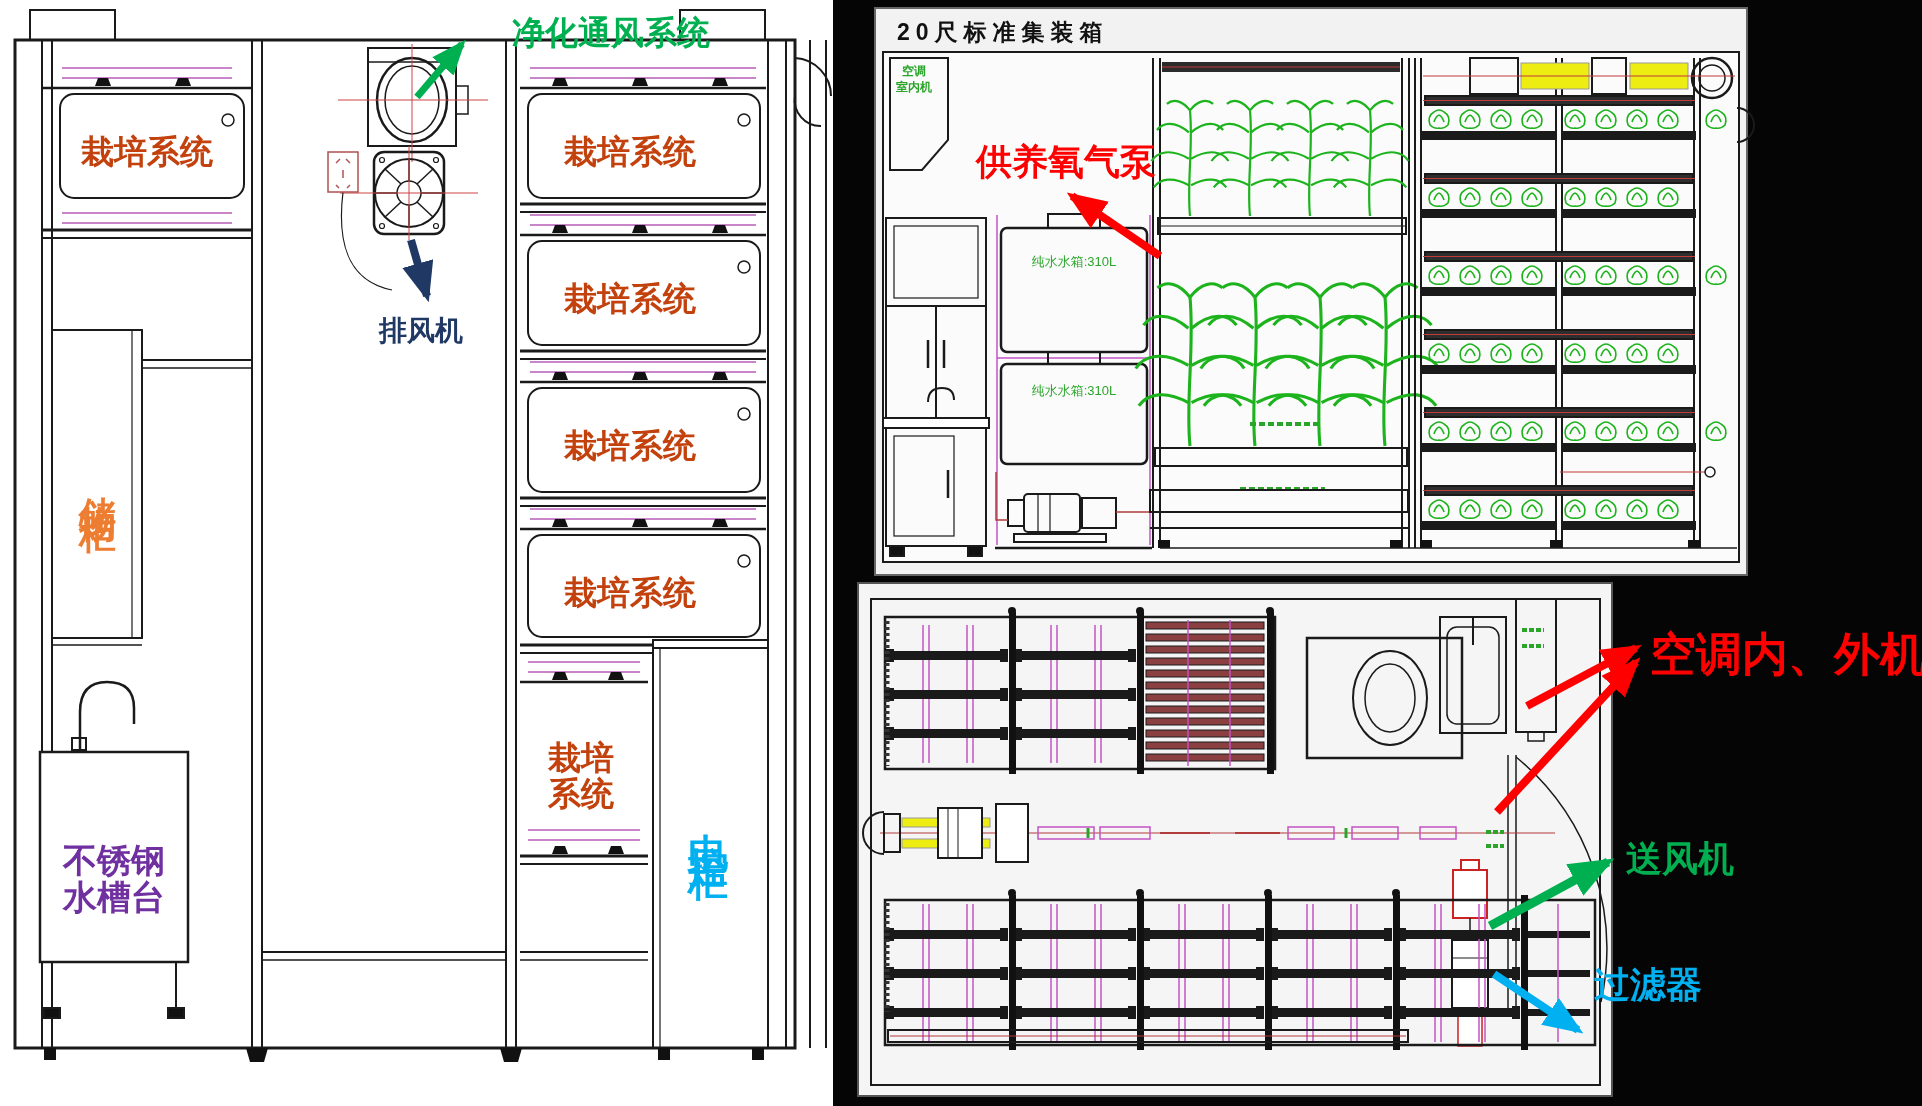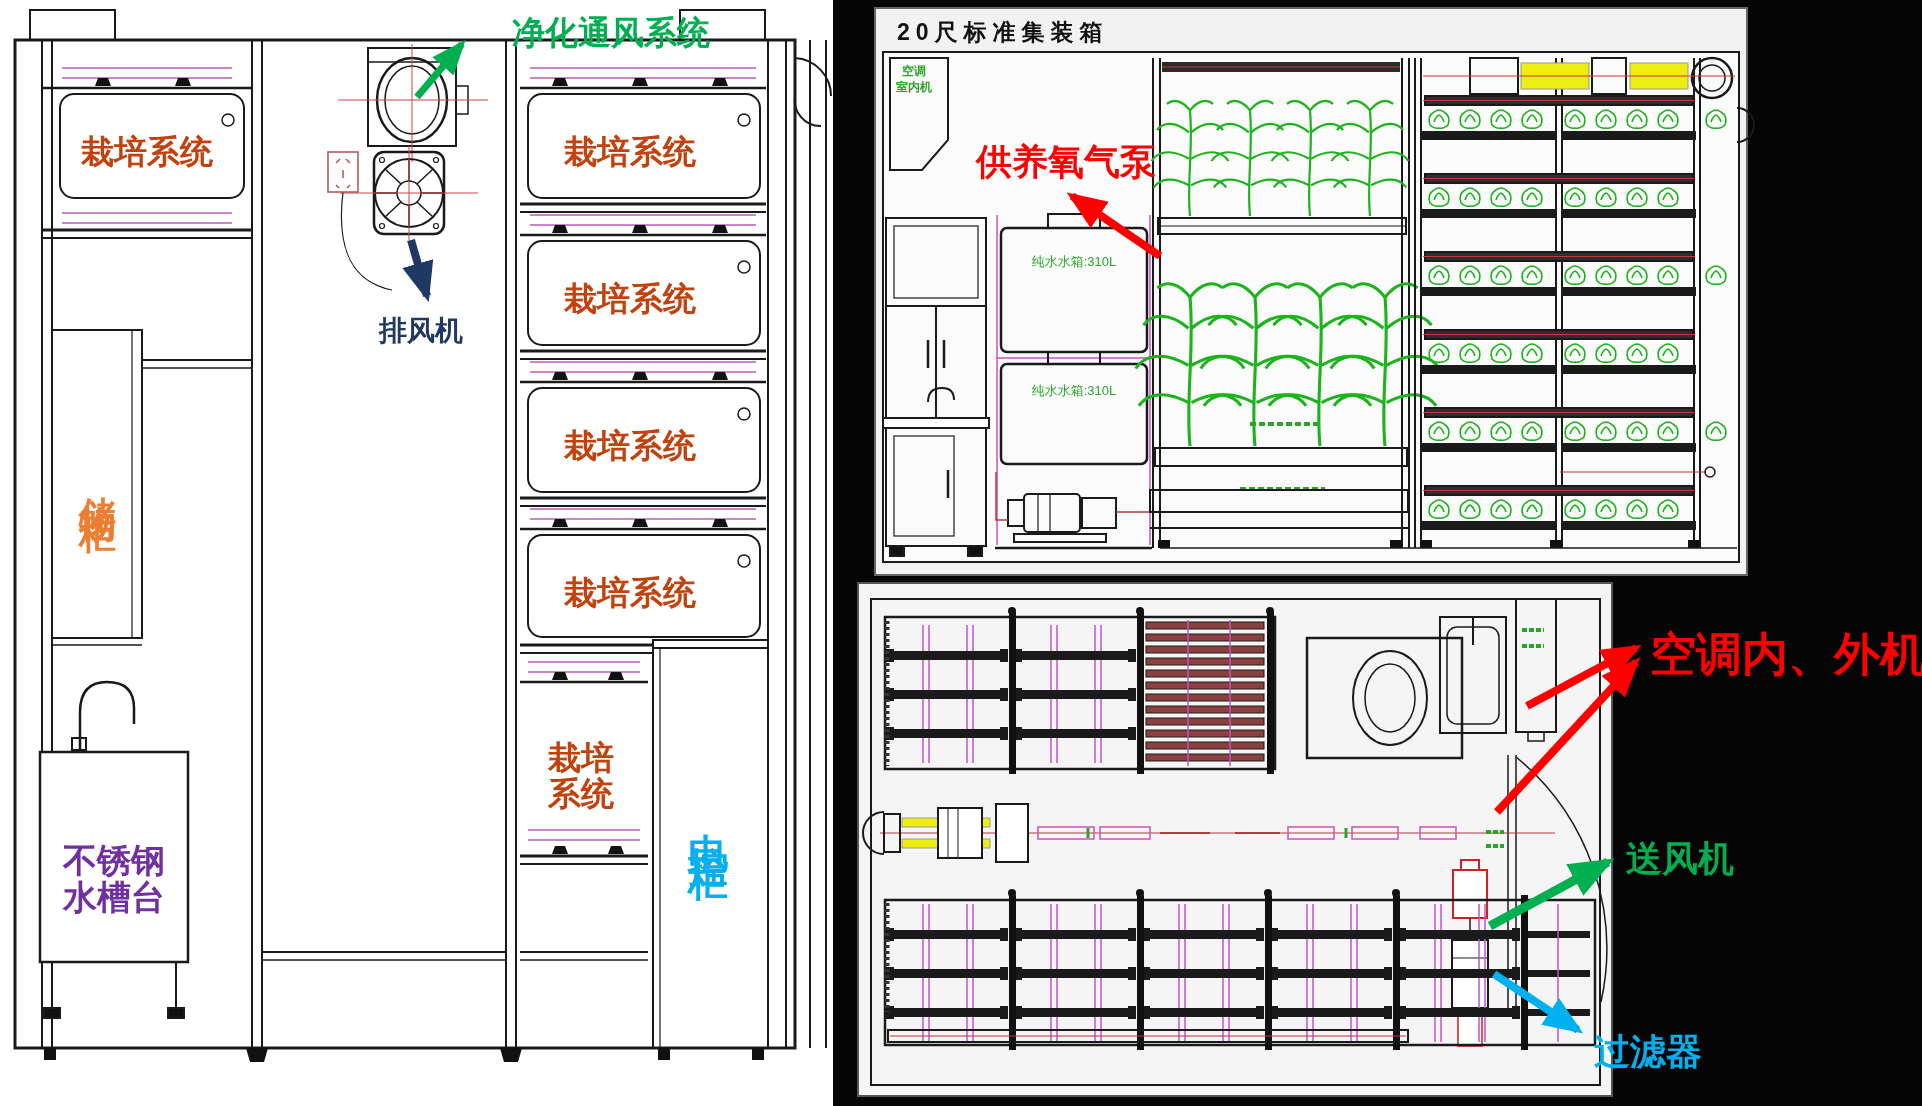--- a/index.html
+++ b/index.html
@@ -492,15 +492,15 @@
 
   <div class="lbl t-box" style="left:897px;top:20px;">20尺标准集装箱</div>
   <div class="lbl ctr" style="left:1046px;top:162px;font-size:36px;color:#FF0000;white-space:nowrap;margin-left:20px;">供养氧气泵</div>
   <div class="lbl tiny-green" style="left:896px;top:64px;font-weight:600;">空调
 室内机</div>
   <div class="lbl ctr tank" style="left:1074px;top:262px;font-weight:normal;">纯水水箱:310L</div>
   <div class="lbl ctr tank" style="left:1074px;top:391px;font-weight:normal;">纯水水箱:310L</div>
 
   <div class="lbl" style="left:1650px;top:630px;font-size:46px;color:#FF0000;white-space:nowrap;">空调内、外机</div>
   <div class="lbl" style="left:1626px;top:840px;font-size:36px;color:#00B050;white-space:nowrap;">送风机</div>
-  <div class="lbl" style="left:1594px;top:1033px;font-size:36px;color:#00B0F0;white-space:nowrap;">过滤器</div>
+  <div class="lbl" style="left:1594px;top:966px;font-size:36px;color:#00B0F0;white-space:nowrap;">过滤器</div>
 
 </div>
 
 </body></html>

